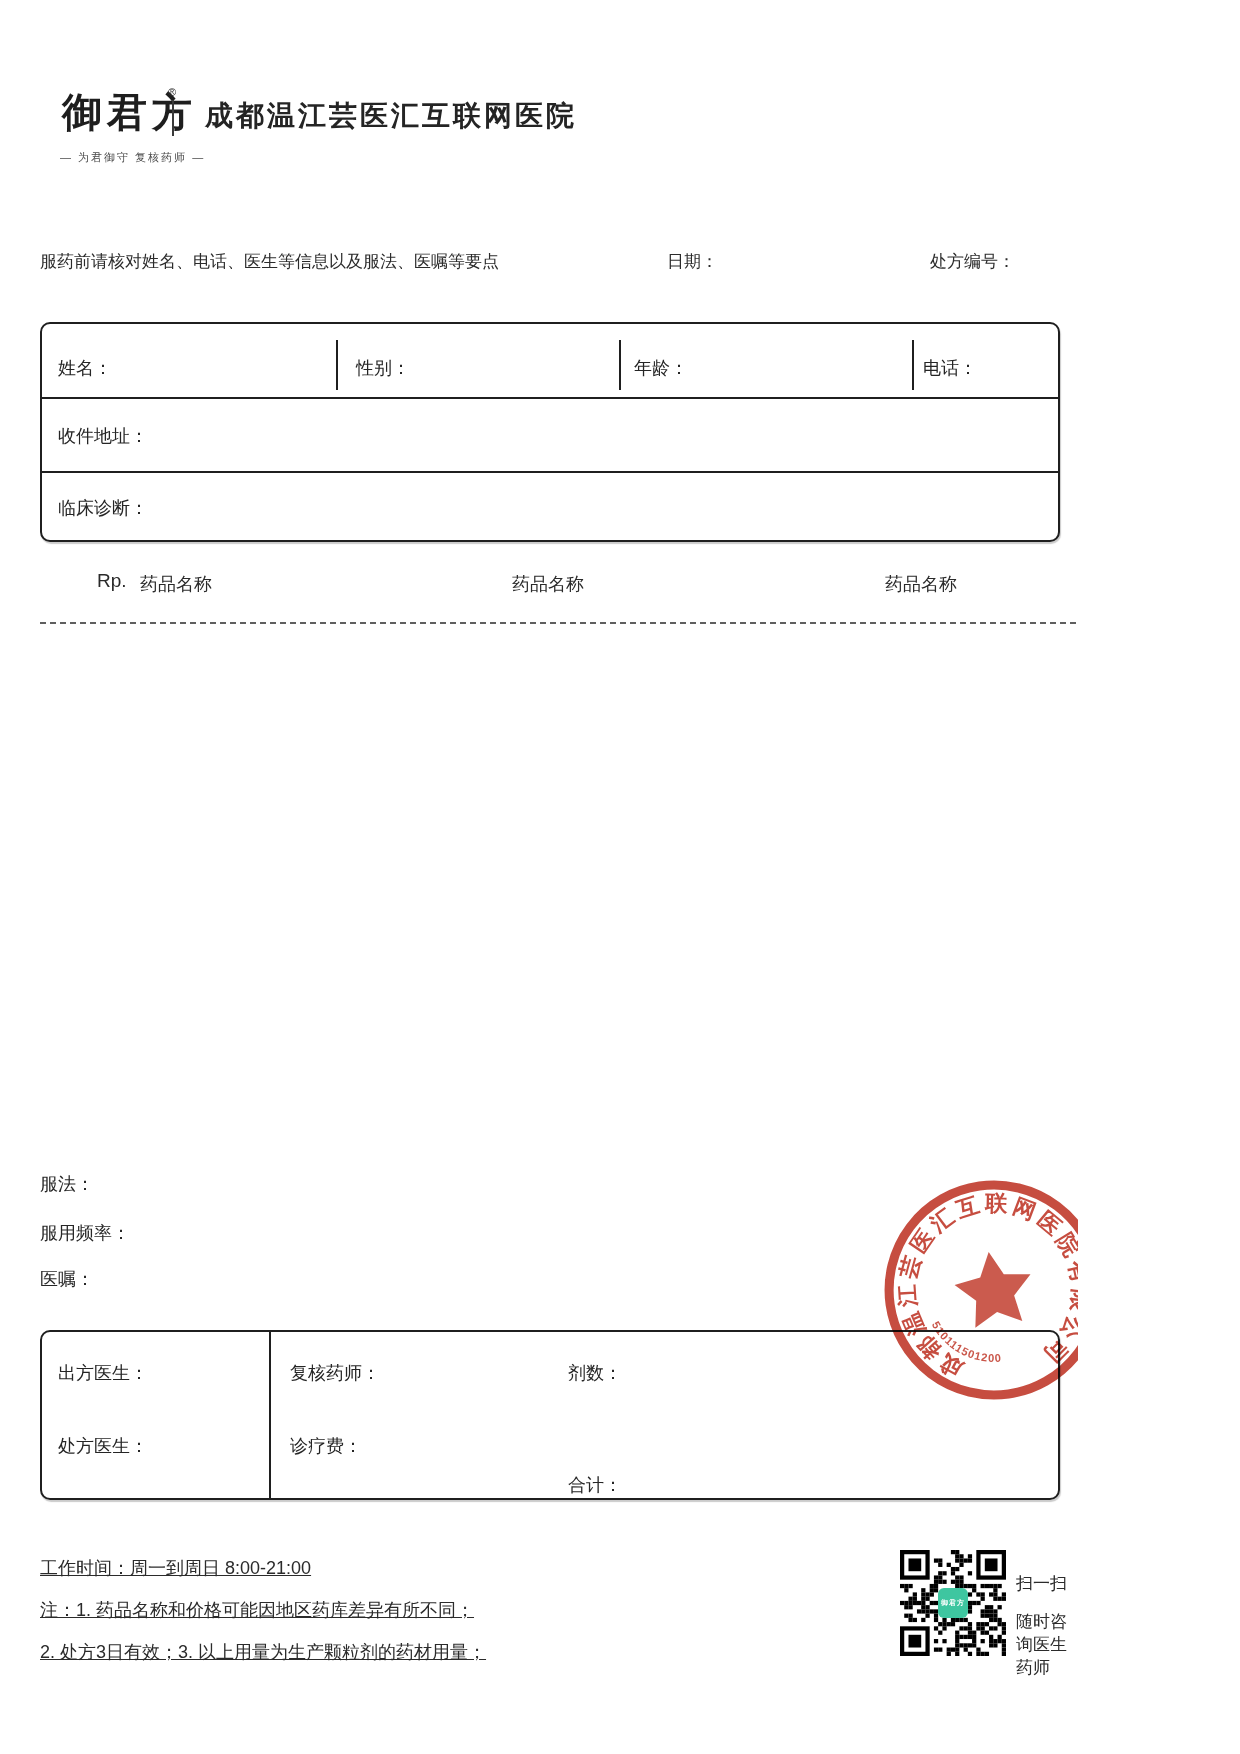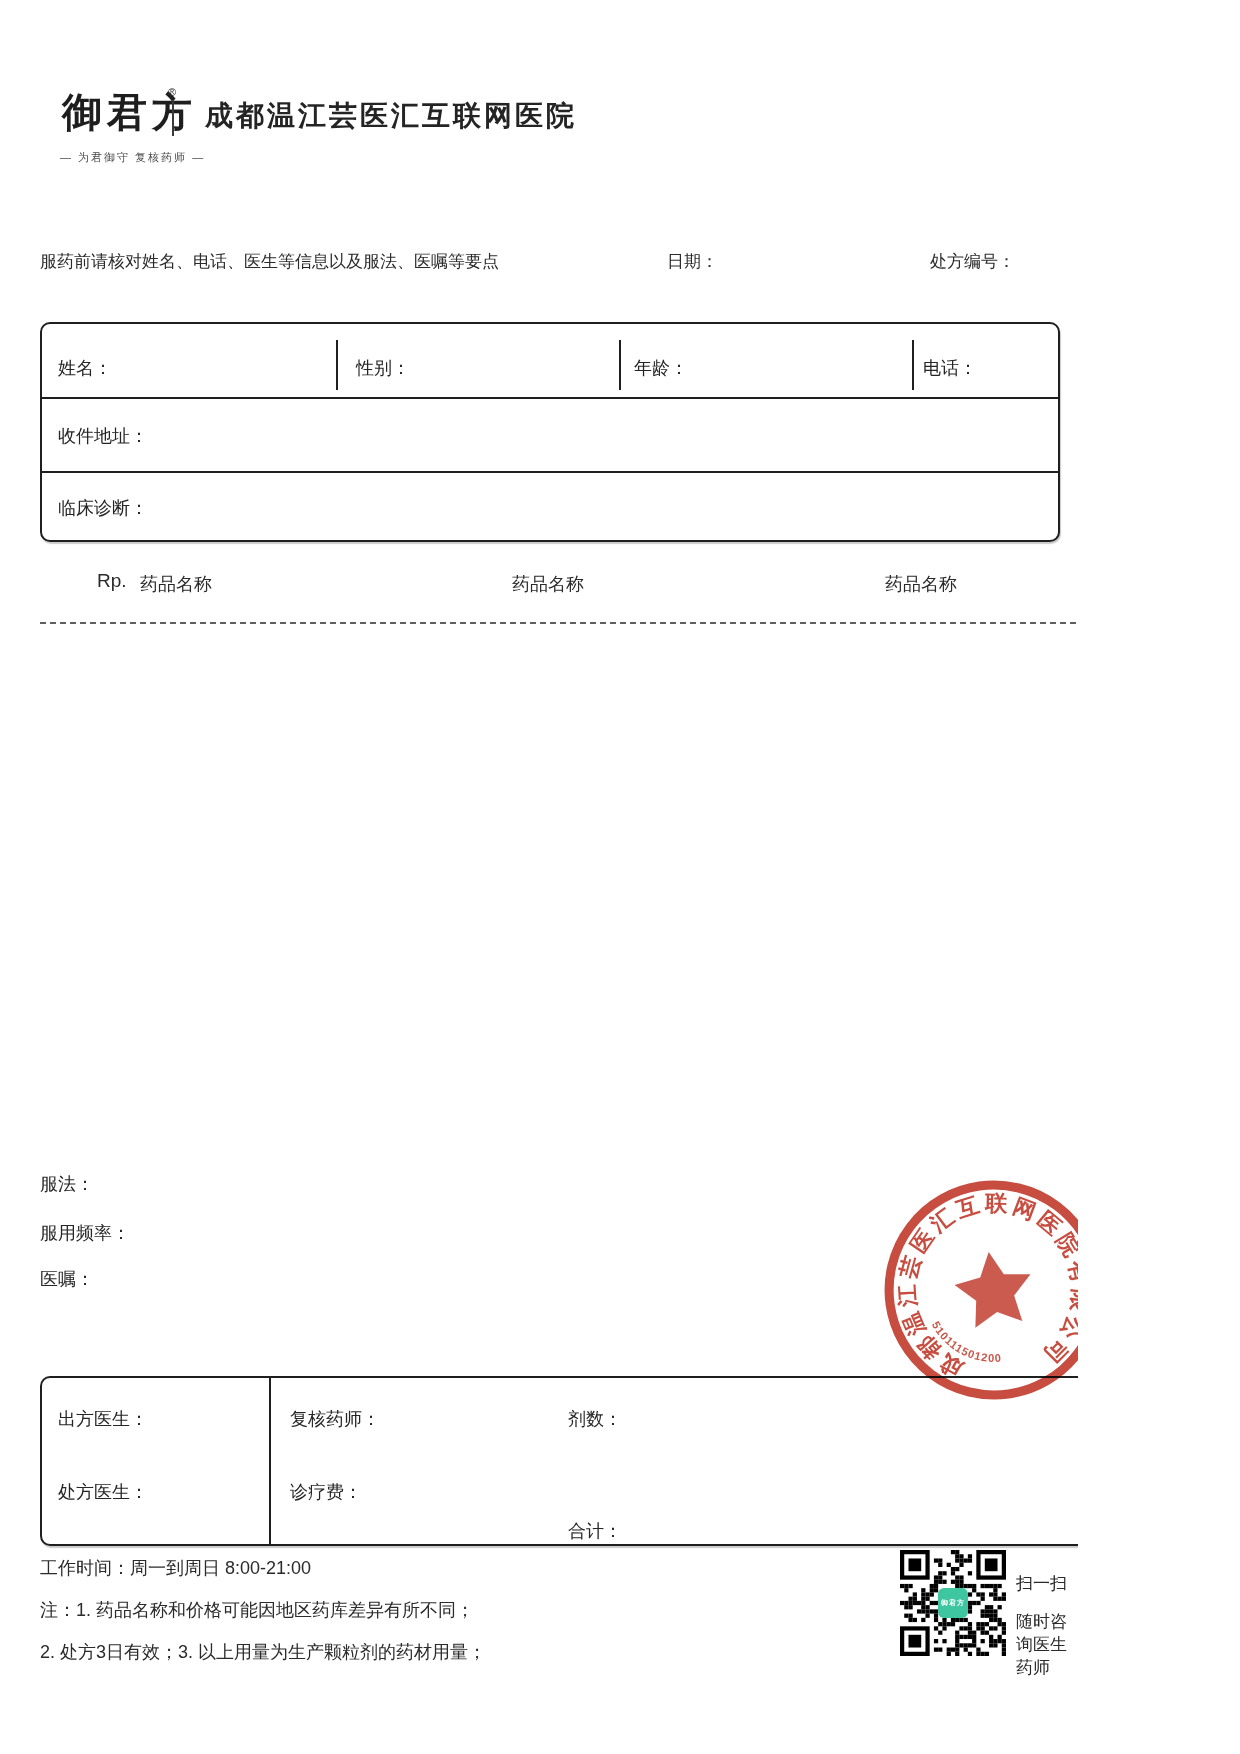--- a/index.html
+++ b/index.html
@@ -39,43 +39,42 @@
   
   .rp-label{position:absolute;left:62px;top:570px;font-size:19px;color:#2a2a2a;margin-left:35px;}
   .drug-col{position:absolute;top:572px;font-size:18px;color:#2a2a2a;}
   .dashed-line{position:absolute;left:40px;top:622px;width:1056px;border-top:2px dashed #5f5f5f;}
 
   
   .usage-label{position:absolute;left:40px;font-size:18px;color:#272727;}
 
   
   .sig-box{
-    position:absolute;left:40px;top:1376px;width:1016px;height:166px;
+    position:absolute;left:40px;top:1330px;width:1016px;height:166px;
     border:2px solid #1f1f1f;border-radius:10px;background:transparent;
     box-shadow:1px 2px 1px rgba(70,70,70,.28);
-    padding-left:32px;
   }
   .sig-box .vline{position:absolute;left:227px;top:0;bottom:0;width:2px;background:#1f1f1f;}
 
   
   .stamp{
     position:absolute;left:878px;top:1174px;width:232px;height:232px;
     mix-blend-mode:multiply;opacity:.93;transform:rotate(-8deg);
   }
   .stamp-ring{fill:none;stroke:var(--stamp-color,#bf3526);stroke-width:9px;opacity:.95;}
   .stamp-char{
     font-size:22px;font-weight:bold;fill:var(--stamp-color,#bf3526);
     text-anchor:middle;dominant-baseline:central;
     font-family:"Liberation Sans","DejaVu Sans",sans-serif;opacity:.95;
   }
   .stamp-star{fill:var(--stamp-color,#bf3526);opacity:.88;}
   .stamp-serial{font-size:11px;font-weight:bold;fill:var(--stamp-color,#bf3526);letter-spacing:1px;opacity:.9;}
 
   
-  .footer-line{position:absolute;left:40px;font-size:18px;color:#2b2b2b;}
+  .footer-line{position:absolute;left:40px;font-size:18px;color:#2b2b2b;text-decoration:underline;}
   .qr-wrap{position:absolute;left:900px;top:1550px;width:106px;height:106px;}
   .qr-logo{
     position:absolute;left:938px;top:1588px;width:30px;height:30px;border-radius:6px;
     background:var(--qr-logo-color,#3ec6a0);display:flex;align-items:center;justify-content:center;
     color:#fff;font-size:7px;font-weight:bold;letter-spacing:1px;
   }
   .qr-caption1{position:absolute;left:1016px;top:1572px;font-size:17px;color:#2b2b2b;}
   .qr-caption2{position:absolute;left:1016px;top:1610px;font-size:17px;color:#2b2b2b;}
 </style>
 </head>

